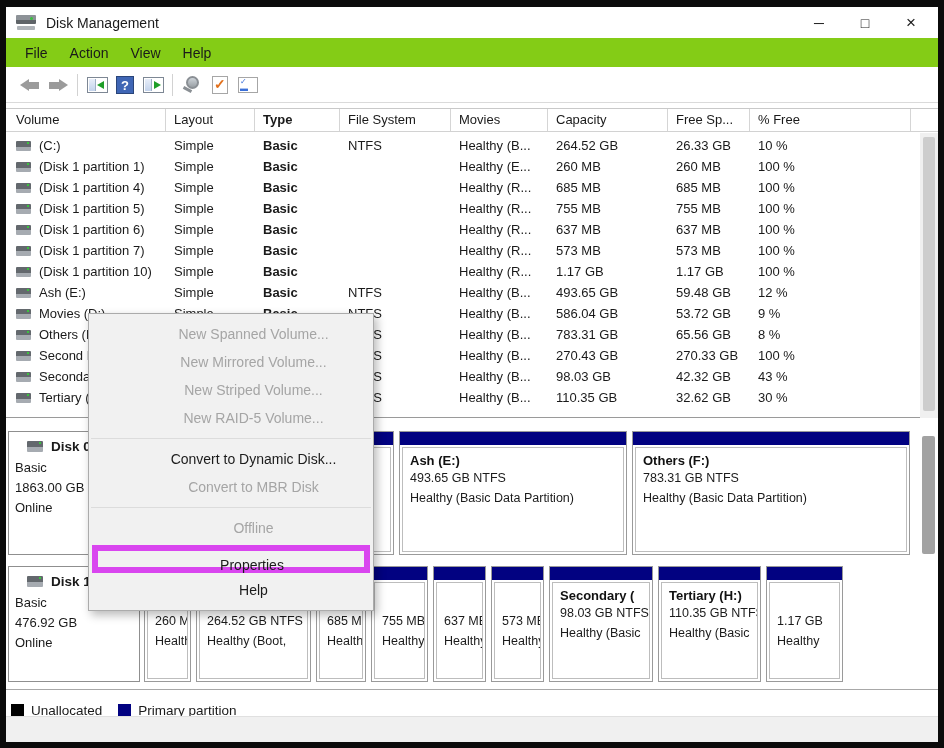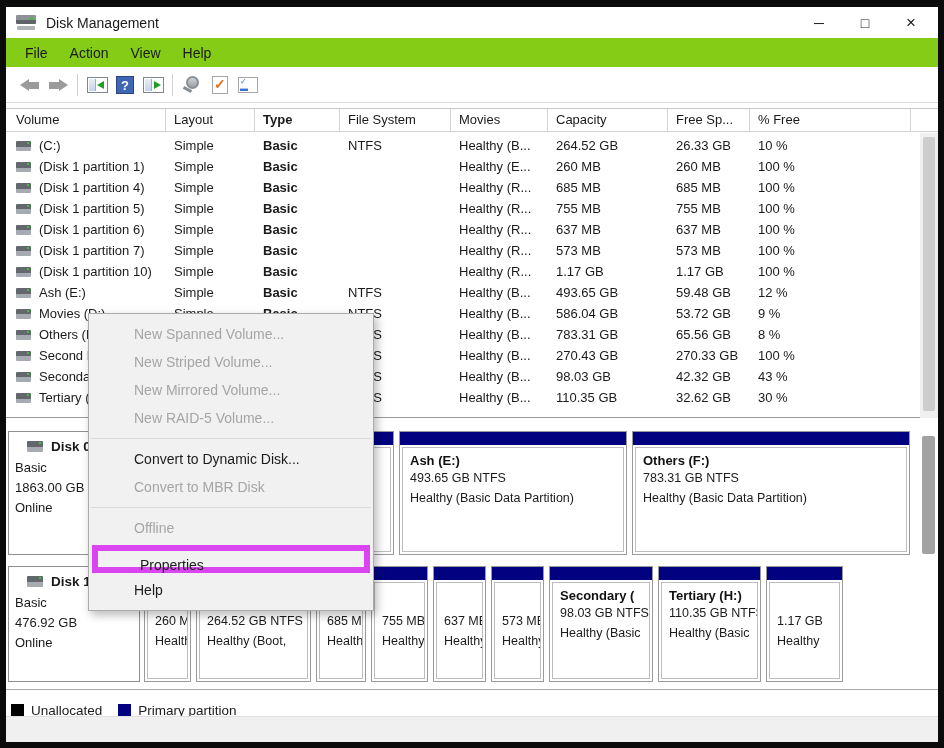--- a/index.html
+++ b/index.html
@@ -85,21 +85,21 @@
   .pline{font-size:12.5px;line-height:20px;white-space:nowrap;color:#1b1b1b;}
   .gthumb{position:absolute;left:916px;top:17px;width:13px;height:118px;background:#a2a2a2;border-radius:2px;}
 
   
   .legend{position:absolute;top:682px;left:0;width:932px;height:42px;border-top:1px solid #a8a8a8;background:#fff;display:flex;align-items:center;padding-left:5px;font-size:13.5px;color:#1a1a1a;}
   .lsq{width:13px;height:13px;margin-right:7px;flex:none;}
   .llabel{margin-right:16px;}
   .statusstrip{position:absolute;top:709px;left:0;width:932px;height:26px;background:#f0f0f0;border-top:1px solid #e0e0e0;}
 
   
-  .cmenu{position:absolute;left:82px;top:306px;width:286px;background:#f1f1f1;border:1px solid #ababab;box-shadow:3px 4px 9px rgba(0,0,0,0.28);padding:6px 0;z-index:30;font-size:14px;color:#1b1b1b;}
+  .cmenu{position:absolute;left:82px;top:306px;width:286px;background:#f1f1f1;border:1px solid #ababab;box-shadow:3px 4px 9px rgba(0,0,0,0.28);padding:6px 0;z-index:30;font-size:14px;color:#1b1b1b;text-align:center;}
   .mi{height:28px;line-height:28px;padding-left:45px;white-space:nowrap;}
   .mi.disabled{color:#a5a5a5;}
   .msep{height:1px;background:#dcdcdc;margin:6px 2px;}
   .mi.focused{border:6px solid #d946ef;margin:3px 3px;padding-left:42px;background:#f1f1f1;}
 </style>
 </head>
 <body>
 
 <div class="win">
   <div class="client">
@@ -502,22 +502,22 @@
     <div class="legend">
       <span class="lsq" style="background: rgb(0, 0, 0);"></span>
       <span class="llabel">Unallocated</span>
       <span class="lsq" style="background: rgb(2, 2, 129);"></span>
       <span class="llabel">Primary partition</span>
     </div>
     <div class="statusstrip"></div>
 
     <div class="cmenu">
       <div class="mi disabled">New Spanned Volume...</div>
+      <div class="mi disabled">New Mirrored Volume...</div>
       <div class="mi disabled">New Striped Volume...</div>
-      <div class="mi disabled">New Mirrored Volume...</div>
       <div class="mi disabled">New RAID-5 Volume...</div>
       <div class="msep"></div>
       <div class="mi">Convert to Dynamic Disk...</div>
       <div class="mi disabled">Convert to MBR Disk</div>
       <div class="msep"></div>
       <div class="mi disabled">Offline</div>
       <div class="mi focused">Properties</div>
       <div class="mi">Help</div>
     </div>
 

